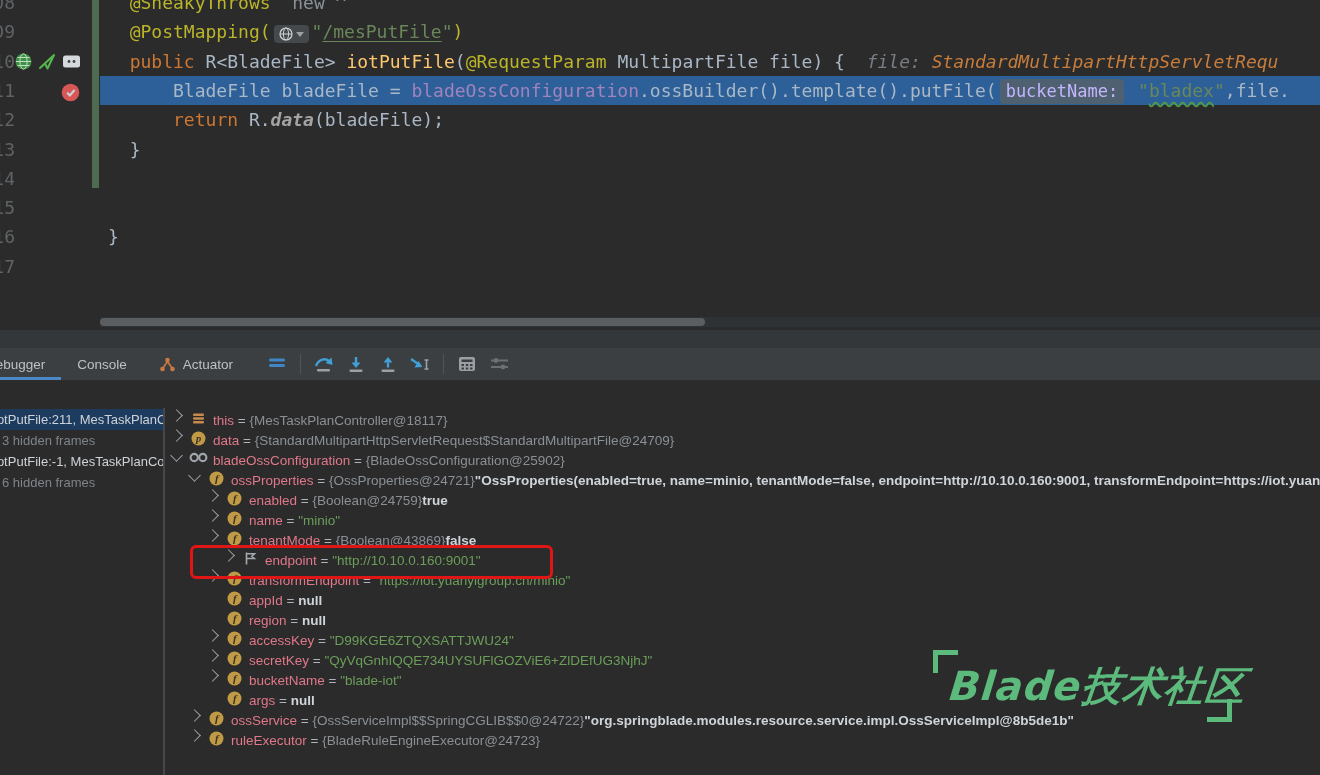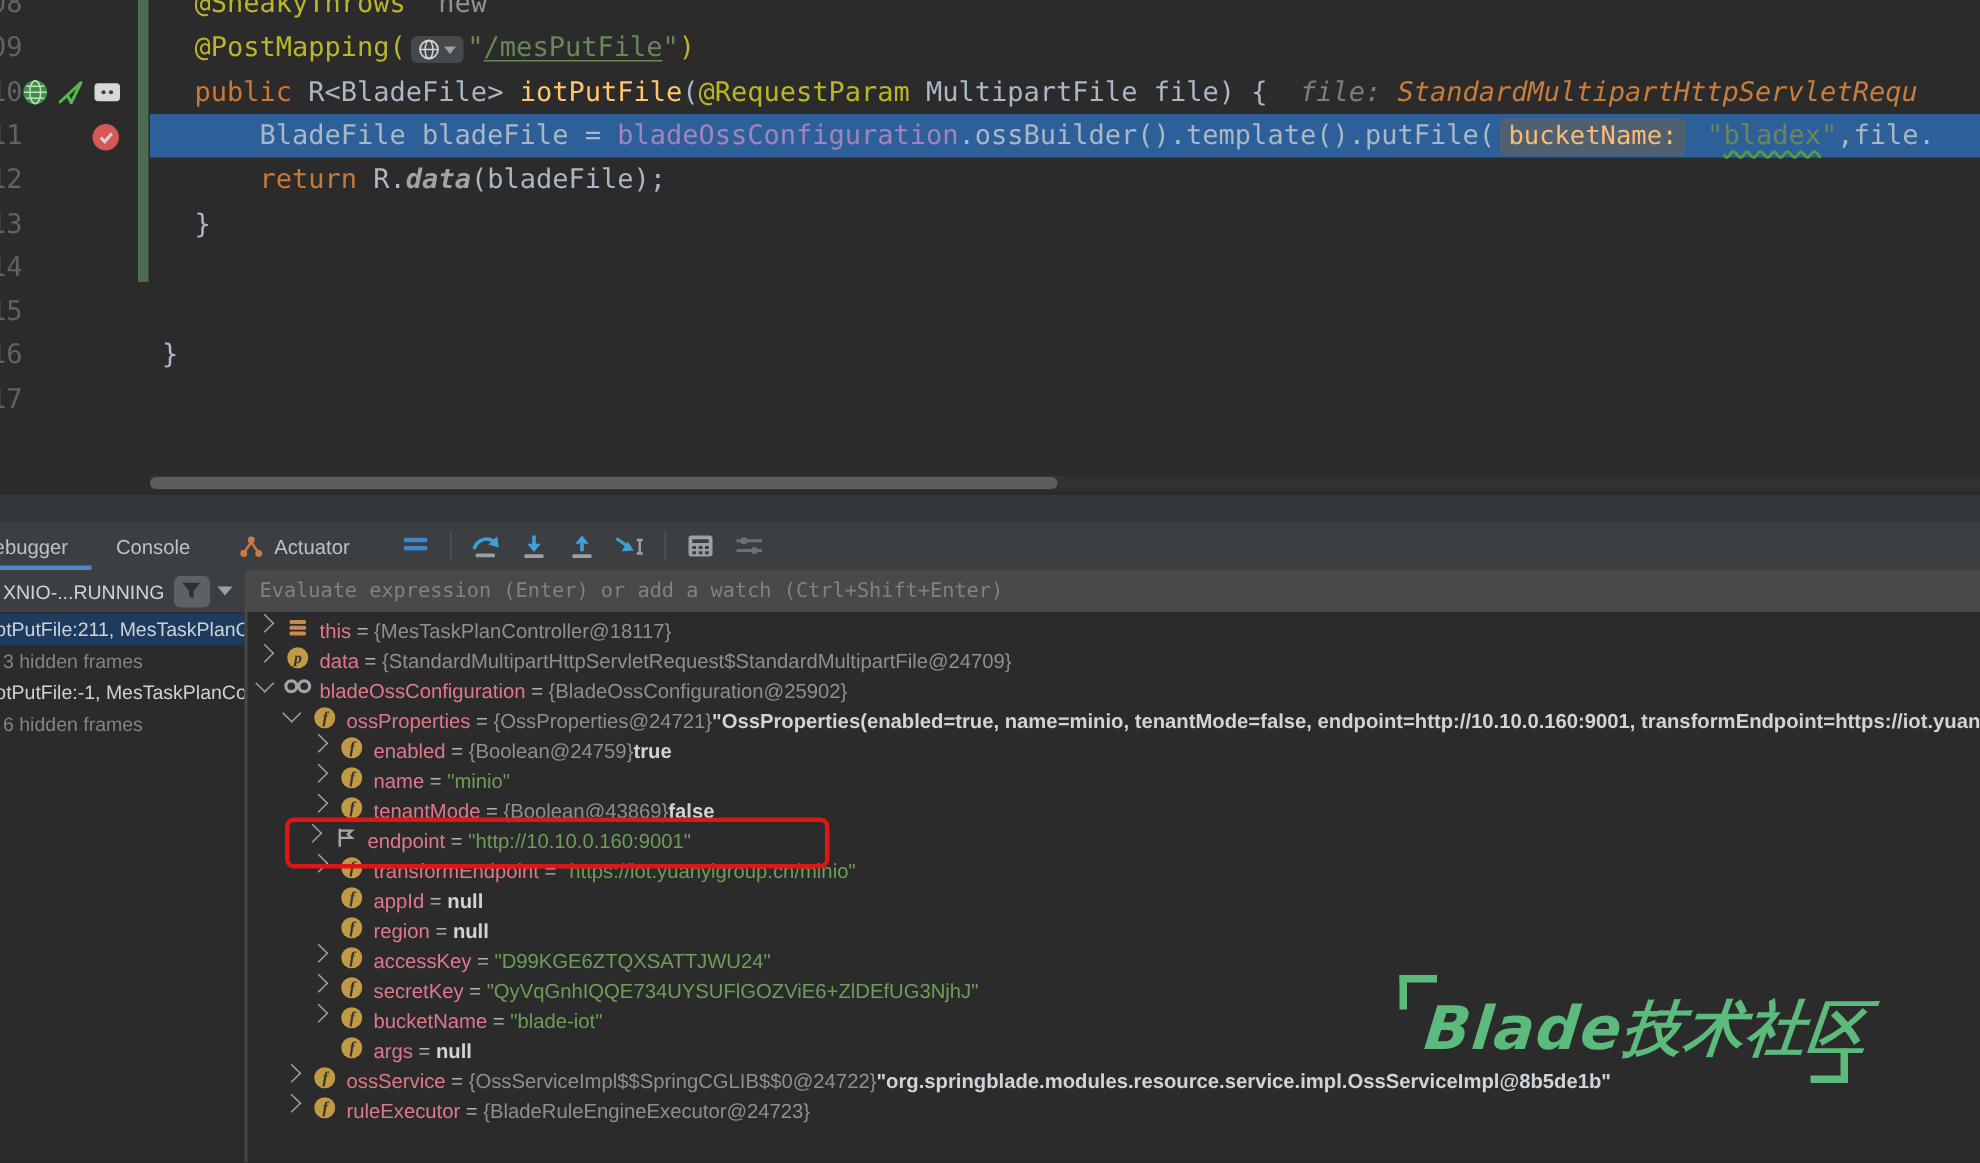--- a/index.html
+++ b/index.html
@@ -26,21 +26,21 @@
   .tk-plain{color:#a9b7c6}
   .tk-method{color:#ffc66d;font-weight:normal}
   .tk-fieldref{color:#a283bd}
   .tk-str{color:#6a8759}
   .tk-stru{color:#6a8759;text-decoration:underline;text-underline-offset:3px}
   .tk-wavy{color:#6a8759;text-decoration:underline wavy #4f9e45;text-underline-offset:4px}
   .tk-hintlabel{color:#797e84;font-style:italic}
   .tk-hintval{color:#c77d3c;font-style:italic}
   .tk-ghost{color:#8a9199}
   .tk-italicbright{color:#a3a3a3;font-style:italic;font-weight:600}
-  .param-chip{display:inline-block;background:#4f6070;color:#fdba74;border-radius:4px;
+  .param-chip{display:inline-block;background:#4f6070;color:#c4b5fd;border-radius:4px;
               padding:0 6px;margin:0 3px;line-height:25px;font-size:17px;}
   .map-chip{display:inline-flex;align-items:center;gap:3px;background:#46494b;border-radius:4px;
             padding:2px 5px;margin:0 3px;vertical-align:-3px;}
   .mc-caret{width:0;height:0;border-left:4px solid transparent;border-right:4px solid transparent;
             border-top:5px solid #9aa0a6;display:inline-block;}
 
   
   .dbg-gap{position:absolute;left:0;top:330px;width:1320px;height:18px;background:#33373a;border-bottom:1px solid #282b2d;}
   .dbg-header{position:absolute;left:0;top:348px;width:1320px;height:32px;background:#3c3f41;
               border-bottom:1px solid #2c2e30;display:flex;align-items:center;}
@@ -213,34 +213,20 @@
               <line x1="1" y1="3.5" x2="18" y2="3.5"></line>
               <line x1="1" y1="10" x2="18" y2="10"></line>
             </g>
             <circle cx="6" cy="3.5" r="2.4" fill="#6b7073"></circle>
             <circle cx="13" cy="10" r="2.4" fill="#6b7073"></circle>
           </svg>
         </div>
       </div>
   </div>
 
-  <div class="eval-row">
-    <div class="thread-box">
-      <span style="padding-left:2px;">XNIO-...RUNNING</span>
-      <span class="funnel-chip">
-        <svg width="13" height="12" viewBox="0 0 13 12">
-            <path d="M0.5 0.5 H12.5 L8 5.8 V11 L5 9.4 V5.8 Z" fill="#2e3133"></path>
-          </svg>
-      </span>
-      <span class="dd-caret"></span>
-    </div>
-    <div class="eval-input">
-      <span>Evaluate expression (Enter) or add a watch (Ctrl+Shift+Enter)</span>
-    </div>
-  </div>
 
   <div class="main">
     <div class="frames" id="frames">
         <div class="frame selected shift">iotPutFile:211, MesTaskPlanController</div>
         <div class="frame dim">3 hidden frames</div>
         <div class="frame shift">iotPutFile:-1, MesTaskPlanController</div>
         <div class="frame dim">6 hidden frames</div>
       </div>
     <div class="vdivider"></div>
     <div class="vars" id="vars">
@@ -329,21 +315,21 @@
             <svg width="15" height="15" viewBox="0 0 15 15">
               <circle cx="7.5" cy="7.5" r="7" fill="#c09a45"></circle>
               <text x="7.8" y="11.3" text-anchor="middle" font-size="11" font-style="italic" font-weight="bold" fill="#39322a" font-family="serif">f</text>
             </svg>
           </span>
           <span class="v-name">tenantMode</span>
           <span class="v-eq" style="white-space: pre;"> = </span>
           <span class="v-ref">{Boolean@43869} </span>
           <span class="v-bright">false</span>
         </div>
-        <div class="vrow" style="padding-left: 36px;">
+        <div class="vrow" style="padding-left: 56px;">
           <span class="chev"></span>
           <span class="vicon">
             <svg width="15" height="15" viewBox="0 0 15 15">
               <path d="M3.5 1.5 V13.5" stroke="#a3a9af" stroke-width="1.6"></path>
               <path d="M3.5 2.8 H11.5 L8.8 5.2 L11.5 7.6 H3.5" fill="none" stroke="#a3a9af" stroke-width="1.5"></path>
             </svg>
           </span>
           <span class="v-name">endpoint</span>
           <span class="v-eq" style="white-space: pre;"> = </span>
           <span class="v-str">"http://10.10.0.160:9001"</span>

